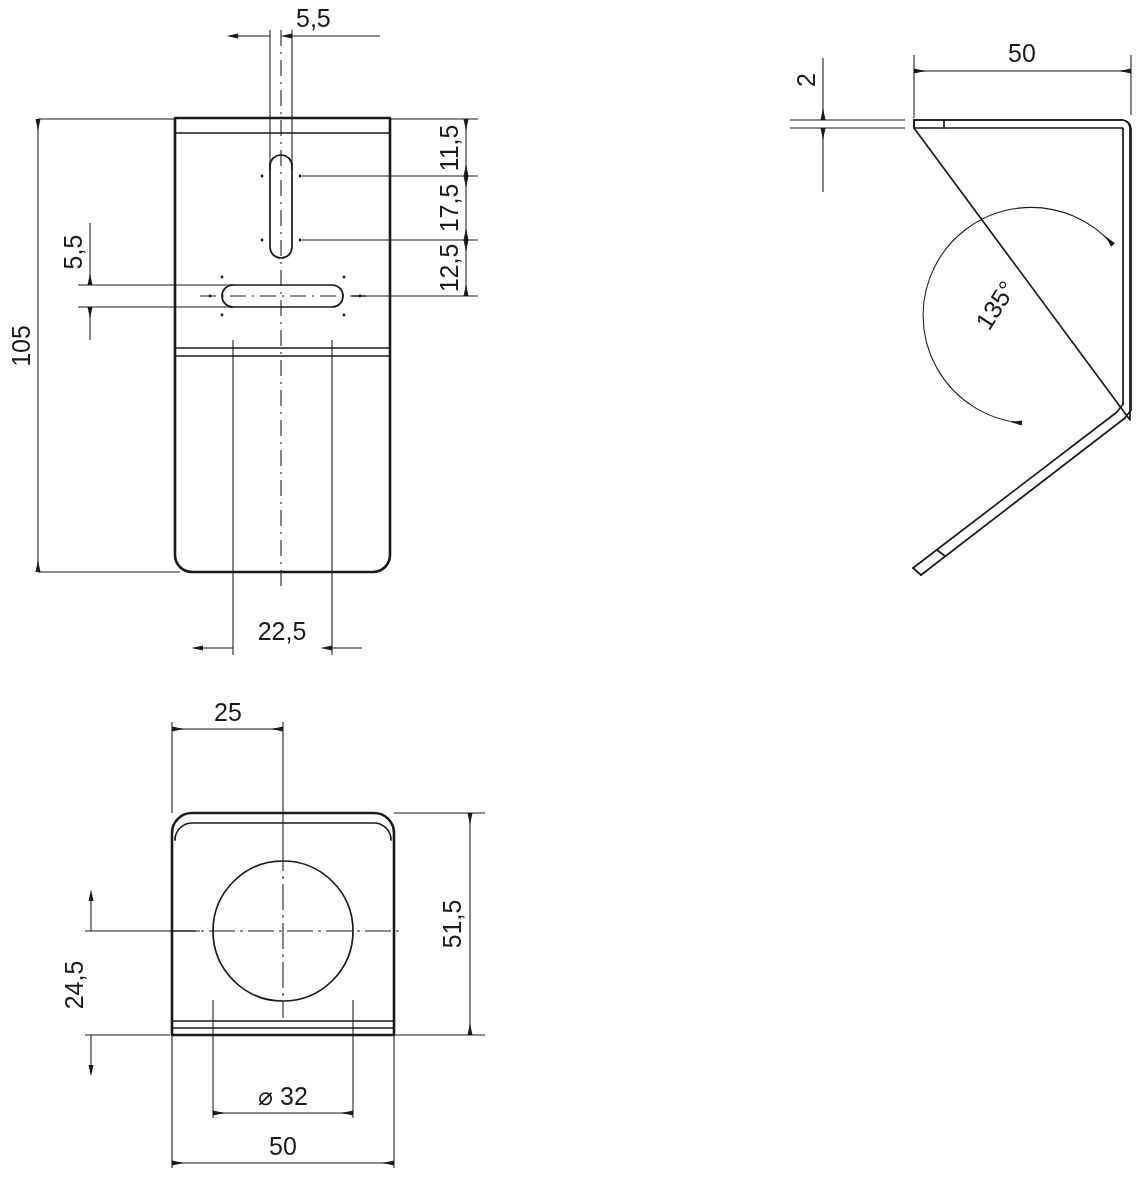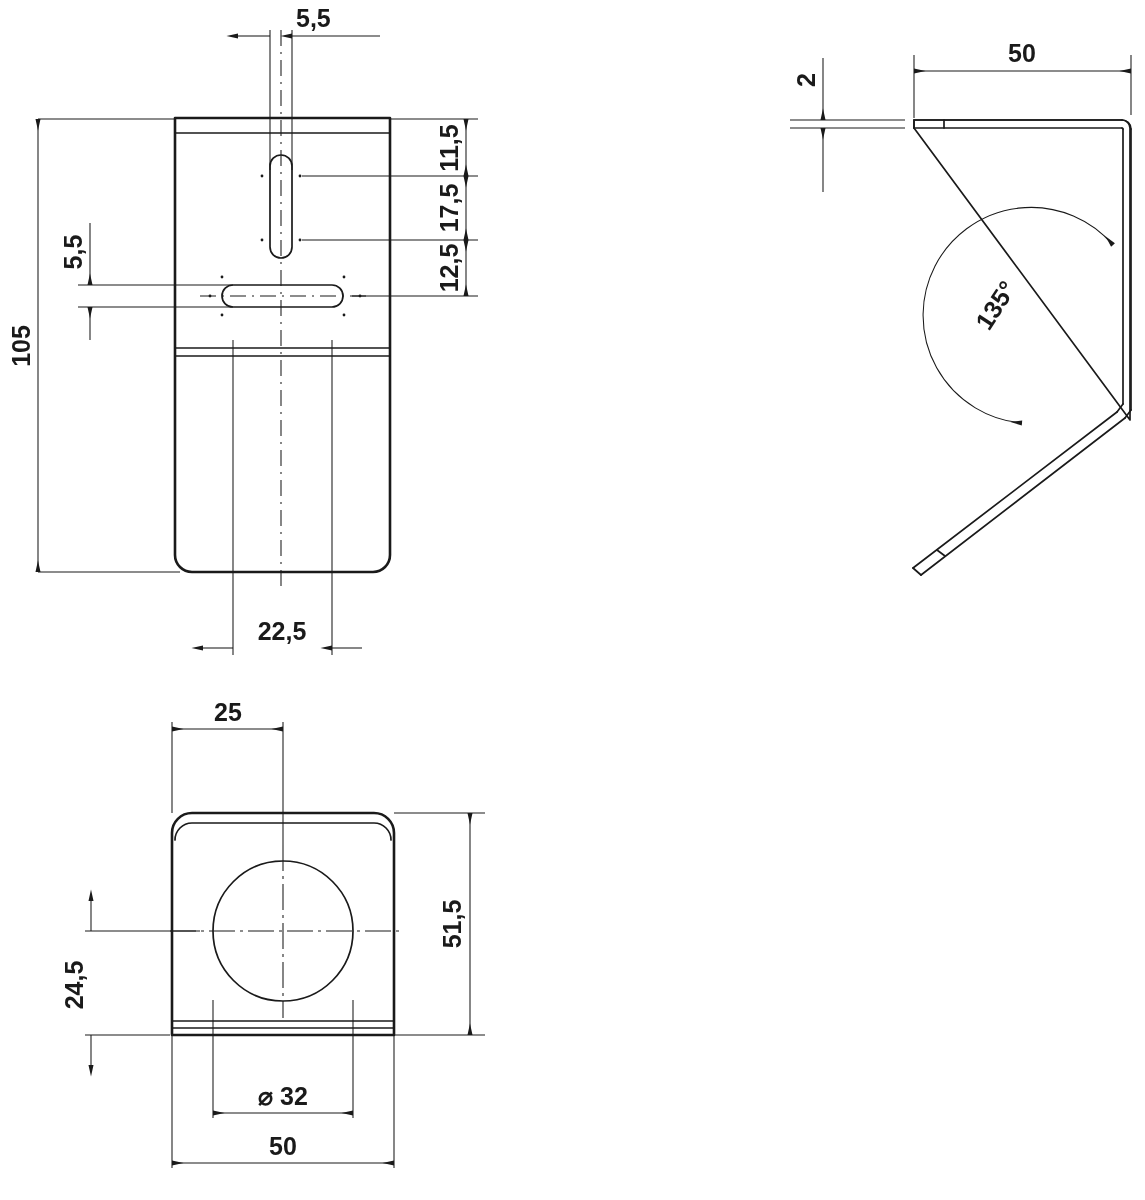--- a/index.html
+++ b/index.html
@@ -10,21 +10,20 @@
   body {
     width: 1145px;
     height: 1200px;
     font-family: "Liberation Sans", sans-serif;
     overflow: hidden;
   }
   #drawing-root {
     position: relative;
     width: 1145px;
     height: 1176px;
-    font-weight: bold;
   }
   svg.sheet {
     display: block;
     width: 1145px;
     height: 1200px;
   }
   .outline {
     fill: none;
     stroke: #1a1a1a;
     stroke-width: 2.6;

